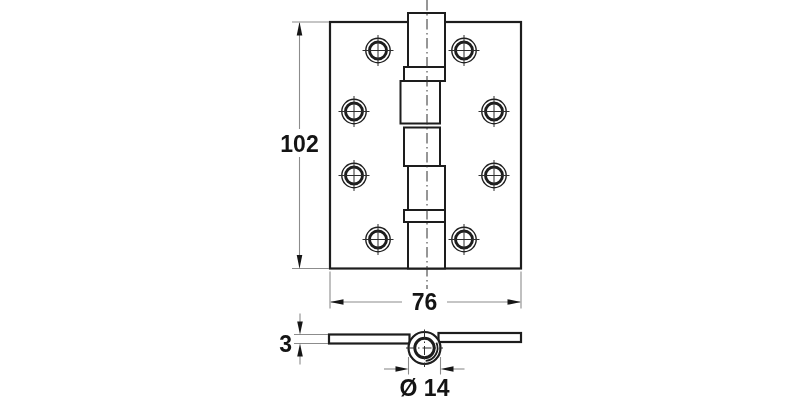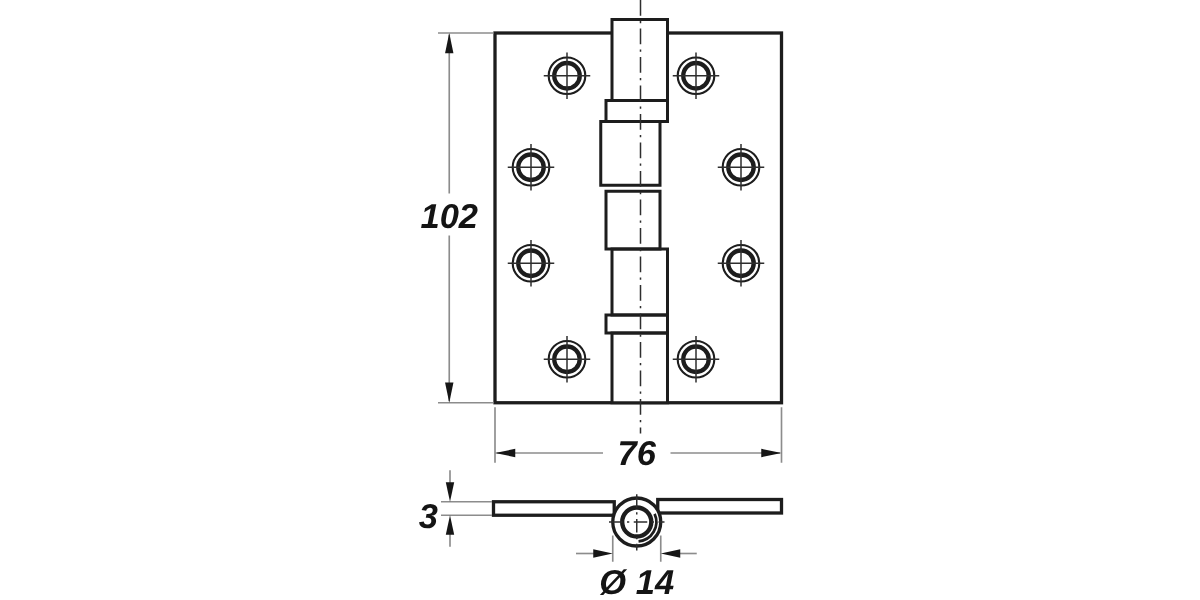--- a/index.html
+++ b/index.html
@@ -1,16 +1,16 @@
 <!DOCTYPE html>
 <html><head>
 <meta charset="utf-8">
 <style>
   html, body { margin: 0; padding: 0; background: #ffffff; }
-  .canvas-wrap { position: relative; width: 800px; height: 400px; background: #ffffff; overflow: hidden; font-style: italic; }
+  .canvas-wrap { position: relative; width: 800px; height: 400px; background: #ffffff; overflow: hidden; }
   svg { display: block; }
 
   .outline { fill: #ffffff; stroke: #1d1d1d; stroke-width: 2.2; stroke-linejoin: miter; }
   .kfill   { fill: #ffffff; stroke: none; }
   .kline   { fill: none; stroke: #1d1d1d; stroke-width: 2; }
   .thin    { fill: none; stroke: #8c8c8c; stroke-width: 1.1; }
   .cline   { fill: none; stroke: #2e2e2e; stroke-width: 1; }
   .cross   { stroke: #2e2e2e; stroke-width: 1; }
   .ah      { fill: #161616; stroke: none; }
   .holeO   { fill: #ffffff; stroke: #1d1d1d; stroke-width: 1.4; }

